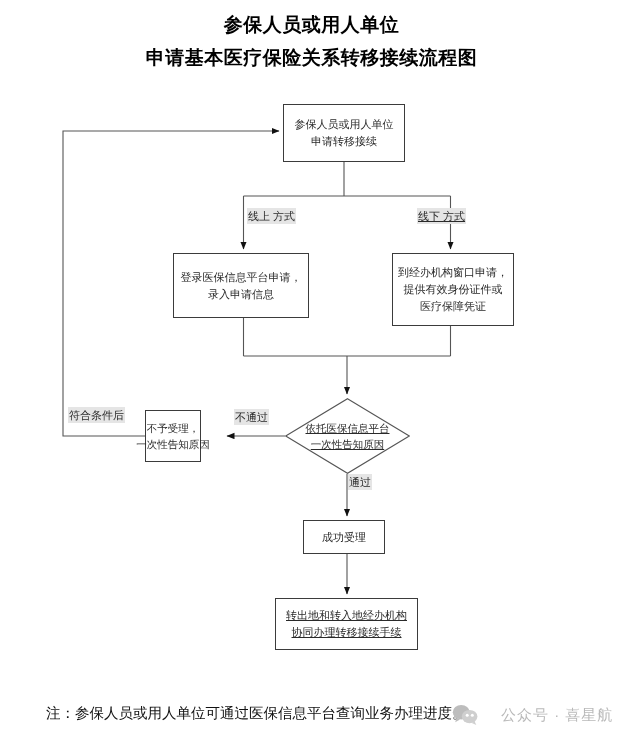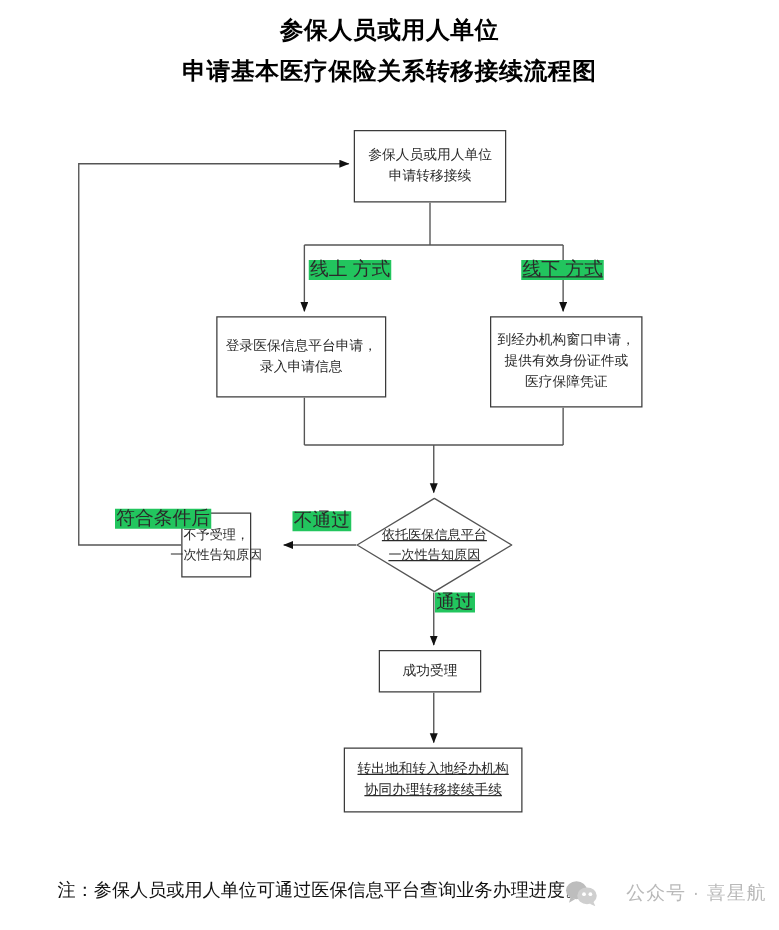--- a/index.html
+++ b/index.html
@@ -97,33 +97,33 @@
     font-size: 10.5px;
     line-height: 16px;
     color: #2a2a2a;
     white-space: nowrap;
     text-decoration: underline;
   }
 
   
   .edge-label {
     position: absolute;
-    font-size: 15px;
+    font-size: 11px;
     line-height: 16px;
     color: #2a2a2a;
     text-align: center;
     white-space: nowrap;
-    background: #22c55e;
+    background: #e5e5e5;
     padding: 0 1px;
   }
   #label-online  { left: 247px; top: 208px; }
   #label-offline { left: 417px; top: 208px; text-decoration: underline; }
   #label-fail    { left: 234px; top: 409px; }
   #label-pass    { left: 348px; top: 474px; }
-  #label-requalify { left: 68px; top: 407px; margin-left: 24px; }
+  #label-requalify { left: 68px; top: 407px; }
 
   
   #footer-note {
     position: absolute;
     left: 46px;
     top: 702px;
     font-family: "Liberation Serif", "DejaVu Serif", serif;
     font-size: 14.5px;
     line-height: 22px;
     color: #111;

